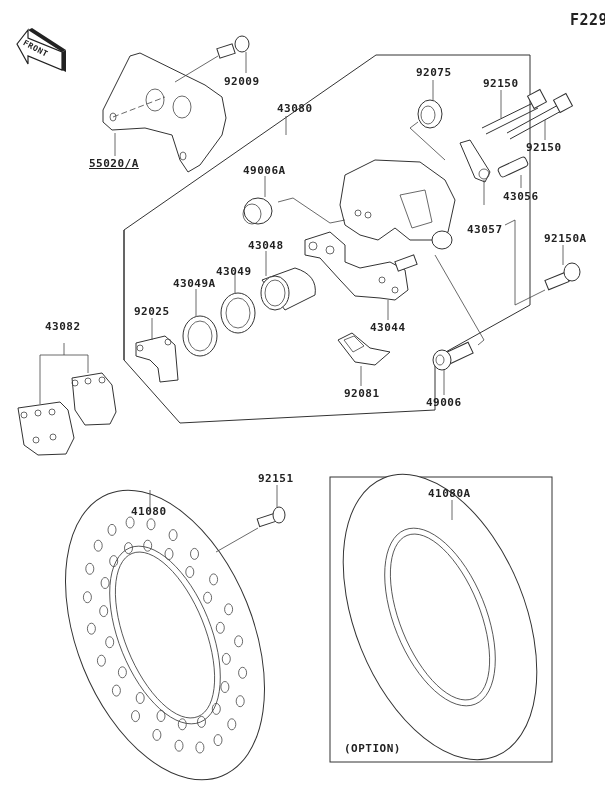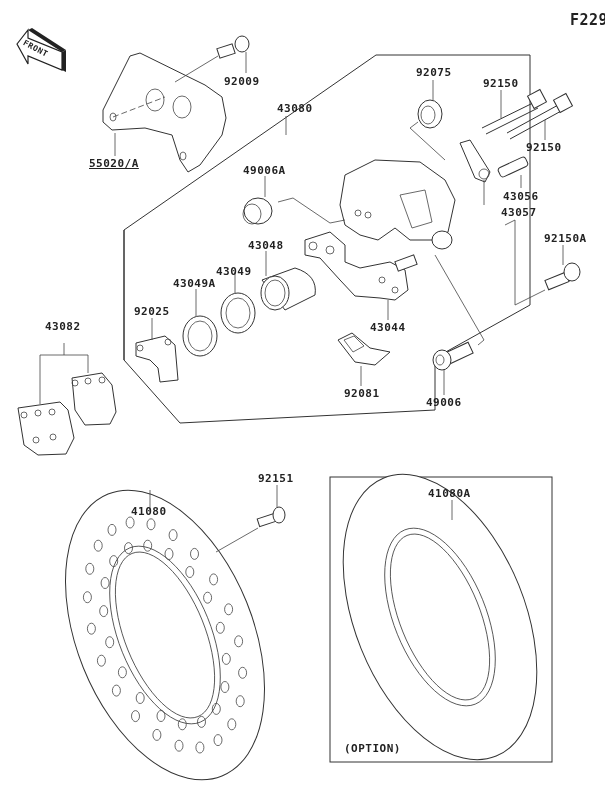--- a/index.html
+++ b/index.html
@@ -232,21 +232,21 @@
 <div class="lbl fig" style="left:570px;top:14px;">F2294</div>
 <div class="lbl" style="left:22px;top:43px;font-size:8px;transform:rotate(28deg);">FRONT</div>
 
 <div class="lbl" style="left:224px;top:76px;text-align:right;">92009</div>
 <div class="lbl" style="left:89px;top:158px;text-decoration:underline;">55020/A</div>
 <div class="lbl" style="left:277px;top:103px;">43080</div>
 <div class="lbl" style="left:416px;top:67px;">92075</div>
 <div class="lbl" style="left:483px;top:78px;">92150</div>
 <div class="lbl" style="left:526px;top:142px;">92150</div>
 <div class="lbl" style="left:503px;top:191px;">43056</div>
-<div class="lbl" style="left:467px;top:207px;margin-left:34px;">43057</div>
+<div class="lbl" style="left:467px;top:224px;">43057</div>
 <div class="lbl" style="left:243px;top:165px;">49006A</div>
 <div class="lbl" style="left:248px;top:240px;">43048</div>
 <div class="lbl" style="left:216px;top:260px;margin-top:6px;">43049</div>
 <div class="lbl" style="left:173px;top:278px;">43049A</div>
 <div class="lbl" style="left:134px;top:306px;">92025</div>
 <div class="lbl" style="left:370px;top:322px;">43044</div>
 <div class="lbl" style="left:544px;top:233px;">92150A</div>
 <div class="lbl" style="left:344px;top:388px;">92081</div>
 <div class="lbl" style="left:426px;top:397px;">49006</div>
 <div class="lbl" style="left:45px;top:321px;">43082</div>

